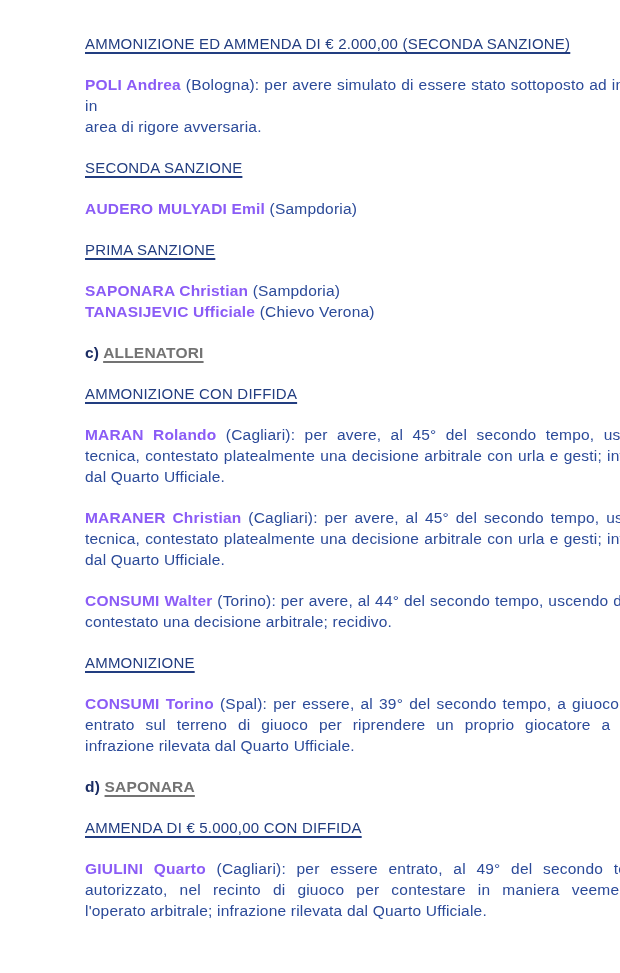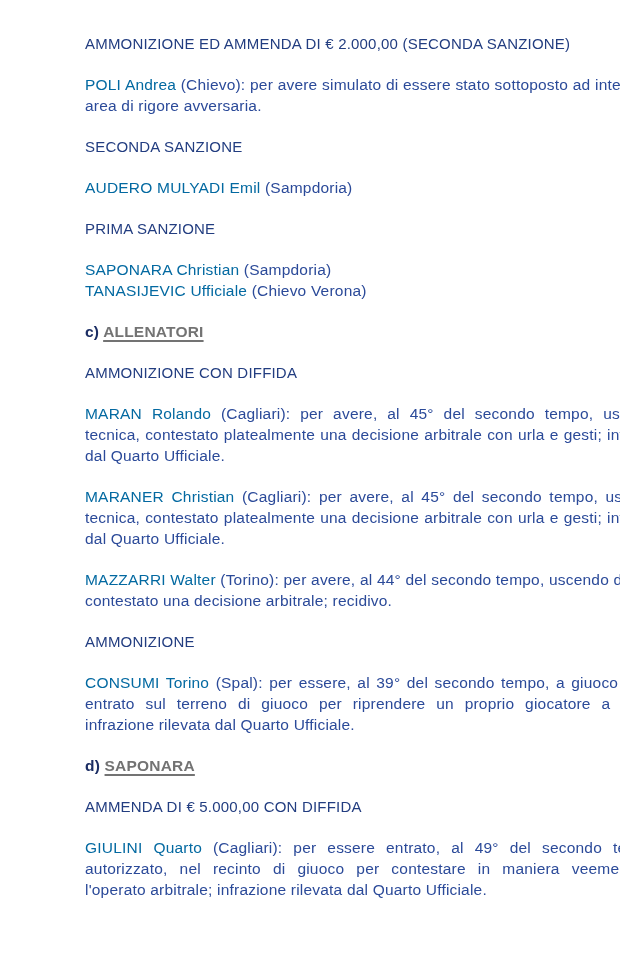--- a/index.html
+++ b/index.html
@@ -11,45 +11,46 @@
   .doc{
     position:absolute;top:33px;left:85px;width:648px;
     font-size:15.5px;line-height:21px;letter-spacing:.2px;
     color:#2b4a99;
   }
   .block{margin-bottom:20px;}
   .block:last-child{margin-bottom:0;}
   .heading{font-size:15px;}
   .heading .u{
     color:#223d80;
+    text-decoration:underline;
     text-decoration-thickness:1.5px;
     text-underline-offset:3px;
   }
-  .b{font-weight:400;color:#0369a1;}
+  .b{font-weight:700;color:#8b5cf6;}
   .section .pfx{font-weight:700;color:#1b2d64;}
   .section .sec{
     font-weight:700;color:#737373;
     text-decoration:underline;
     text-decoration-thickness:1.5px;
     text-underline-offset:3px;
   }
   .line{width:648px;}
   .line.just{
     text-align:justify;
     text-align-last:justify;
   }
   .player-row{white-space:nowrap;}
 </style>
 </head>
 <body>
 
 <div class="doc">
     <div class="block heading"><span class="u">AMMONIZIONE ED AMMENDA DI € 2.000,00 (SECONDA SANZIONE)</span></div>
     <div class="block entry">
-      <div class="line just"><span class="b">POLI Andrea </span><span>(Chievo): </span><span>per avere simulato di essere stato sottoposto ad intervento falloso in</span></div>
+      <div class="line just"><span class="b">POLI Andrea </span><span>(Bologna): </span><span>per avere simulato di essere stato sottoposto ad intervento falloso in</span></div>
       <div class="line"><span>area di rigore avversaria.</span></div>
     </div>
     <div class="block heading"><span class="u">SECONDA SANZIONE</span></div>
     <div class="block players">
       <div class="player-row"><span class="b">AUDERO MULYADI Emil </span><span>(Sampdoria)</span></div>
     </div>
     <div class="block heading"><span class="u">PRIMA SANZIONE</span></div>
     <div class="block players">
       <div class="player-row"><span class="b">SAPONARA Christian </span><span>(Sampdoria)</span></div>
       <div class="player-row"><span class="b">TANASIJEVIC Ufficiale </span><span>(Chievo Verona)</span></div>
@@ -60,21 +61,21 @@
       <div class="line just"><span class="b">MARAN Rolando </span><span>(Cagliari): </span><span>per avere, al 45° del secondo tempo, uscendo dall'area</span></div>
       <div class="line just"><span>tecnica, contestato platealmente una decisione arbitrale con urla e gesti; infrazione rilevata</span></div>
       <div class="line"><span>dal Quarto Ufficiale.</span></div>
     </div>
     <div class="block entry">
       <div class="line just"><span class="b">MARANER Christian </span><span>(Cagliari): </span><span>per avere, al 45° del secondo tempo, uscendo dall'area</span></div>
       <div class="line just"><span>tecnica, contestato platealmente una decisione arbitrale con urla e gesti; infrazione rilevata</span></div>
       <div class="line"><span>dal Quarto Ufficiale.</span></div>
     </div>
     <div class="block entry">
-      <div class="line just"><span class="b">MAZZARRI Walter </span><span>(Torino): </span><span>per avere, al 44° del secondo tempo, uscendo dall'area tecnica,</span></div>
+      <div class="line just"><span class="b">CONSUMI Walter </span><span>(Torino): </span><span>per avere, al 44° del secondo tempo, uscendo dall'area tecnica,</span></div>
       <div class="line"><span>contestato una decisione arbitrale; recidivo.</span></div>
     </div>
     <div class="block heading"><span class="u">AMMONIZIONE</span></div>
     <div class="block entry">
       <div class="line just"><span class="b">CONSUMI Torino </span><span>(Spal): </span><span>per essere, al 39° del secondo tempo, a giuoco in svolgimento,</span></div>
       <div class="line just"><span>entrato sul terreno di giuoco per riprendere un proprio giocatore a seguito di una</span></div>
       <div class="line"><span>infrazione rilevata dal Quarto Ufficiale.</span></div>
     </div>
     <div class="block section"><span class="pfx">d) </span><span class="sec">SAPONARA</span></div>
     <div class="block heading"><span class="u">AMMENDA DI € 5.000,00 CON DIFFIDA</span></div>

